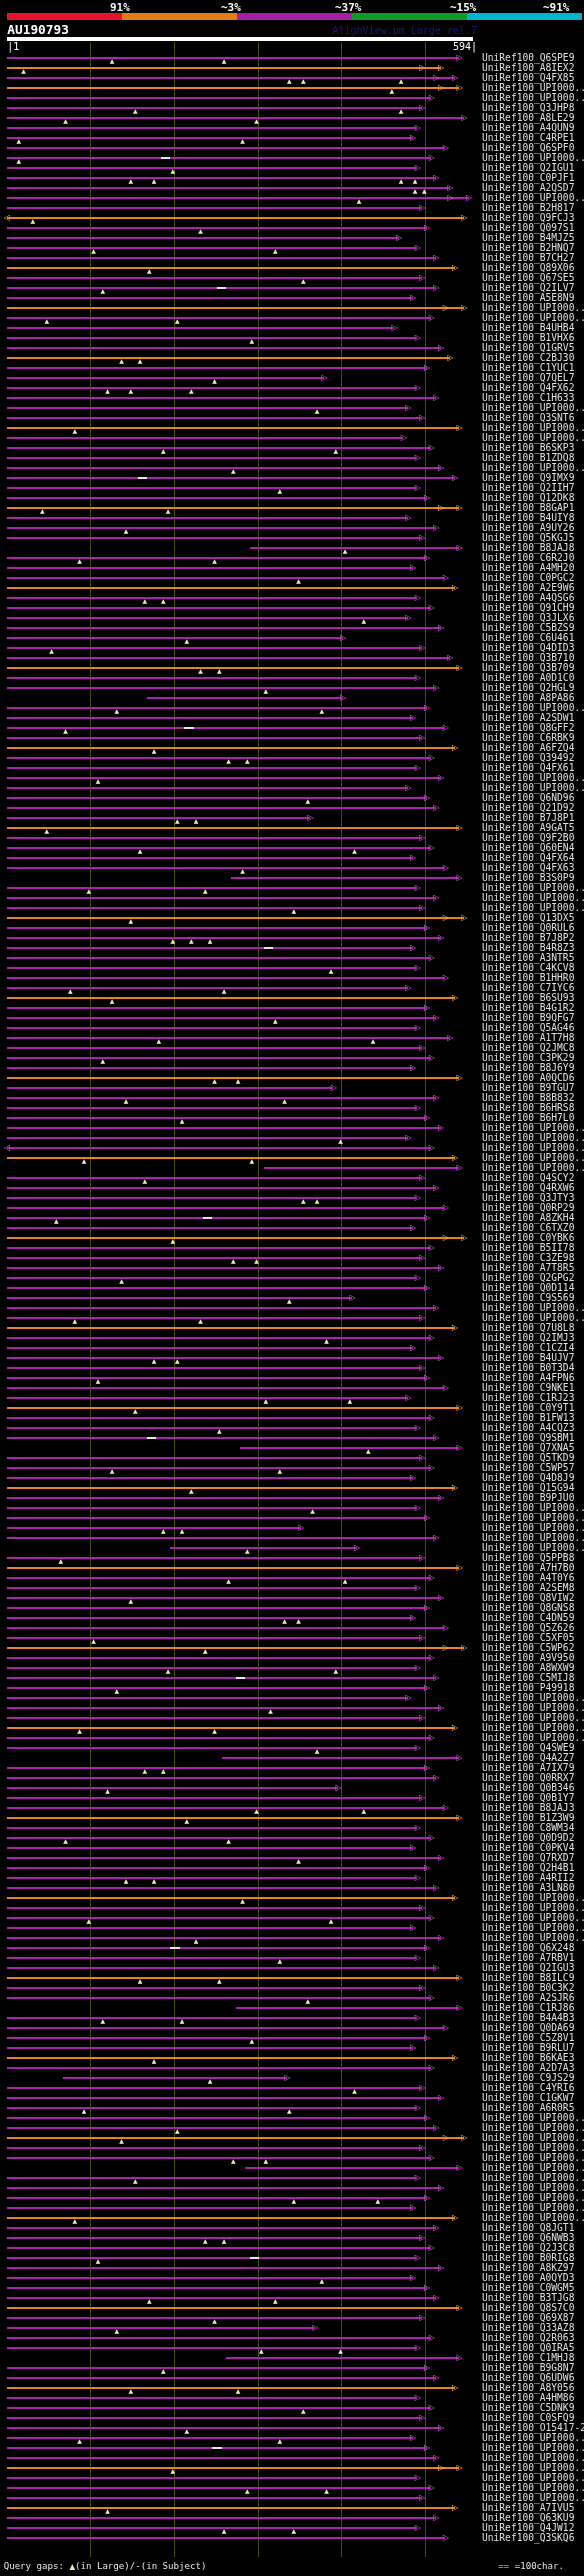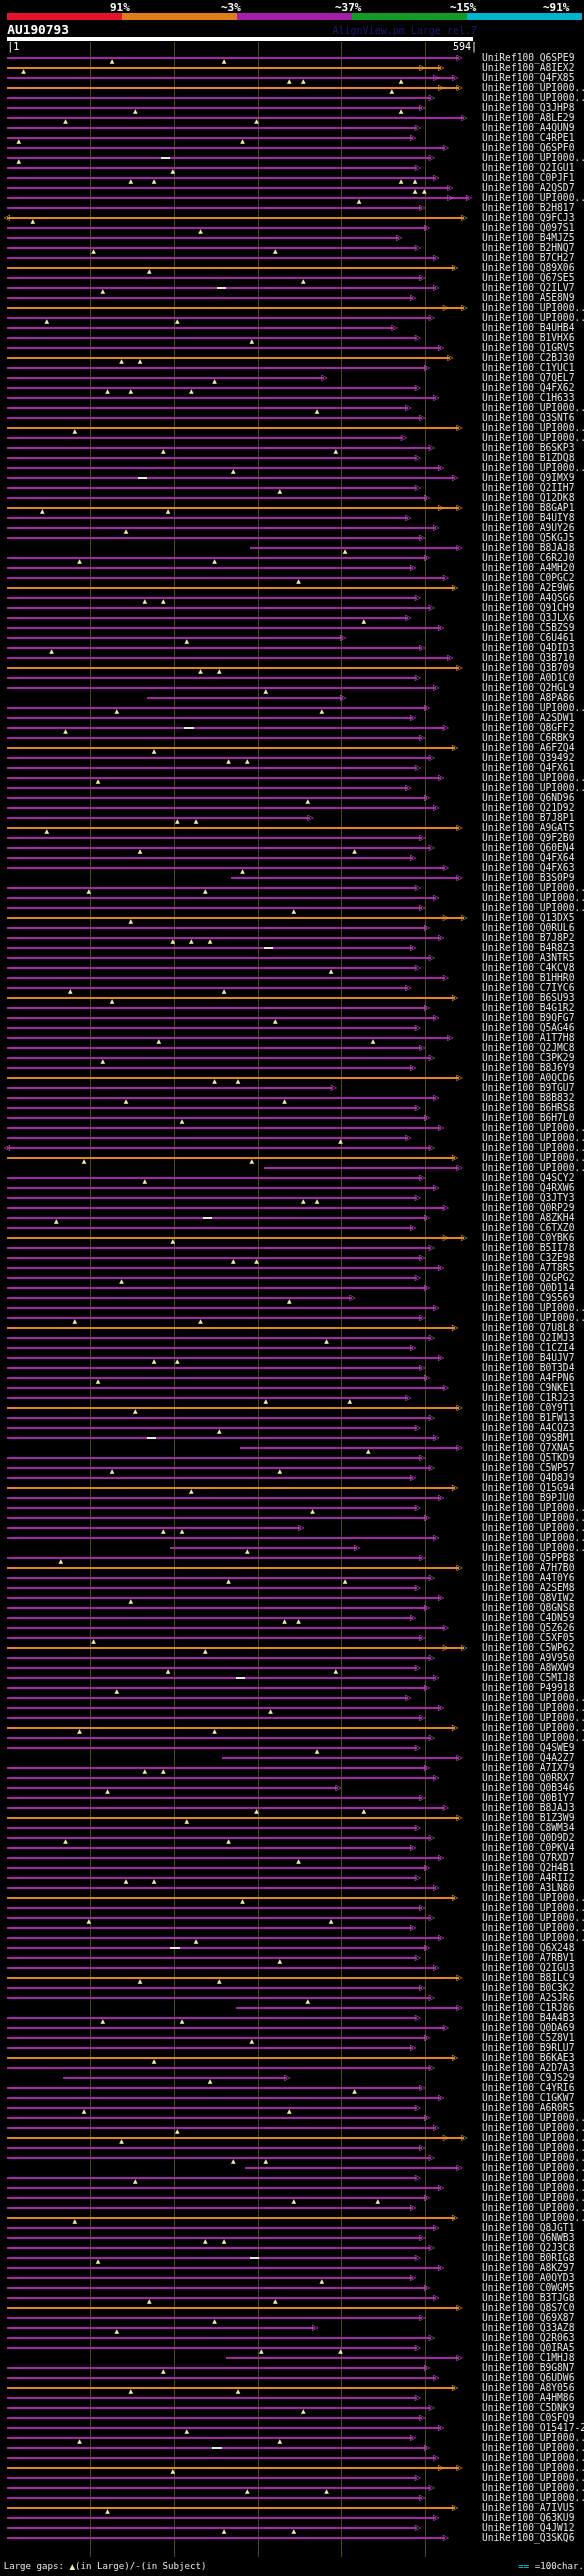--- a/index.html
+++ b/index.html
@@ -25,21 +25,21 @@
   .arrow{position:absolute;top:-0.9px;font-family:"DejaVu Sans",sans-serif;font-size:8.2px;line-height:10px;}
   .arrow.purple{color:#d466d4;}
   .arrow.orange{color:#f5a94d;}
   .wseg{position:absolute;top:3.7px;height:2.7px;background:#e8e8e8;}
   .gap{position:absolute;top:3.7px;font-family:"DejaVu Sans",sans-serif;font-size:6px;line-height:7.3px;color:#f2edaa;}
   .lab{position:absolute;left:482px;top:0;font-size:9.6px;line-height:10px;color:#e0e0e0;white-space:pre;}
   
   #footer{position:absolute;left:0;top:2560px;width:585px;height:12.8px;font-size:9.1px;line-height:12.8px;}
   #footer .left{position:absolute;left:3.7px;color:#e8e8e8;white-space:pre;}
   #footer .left .tri{color:#f2edaa;font-family:"DejaVu Sans",sans-serif;font-size:7.3px;}
-  #footer .right{position:absolute;right:1px;color:#e8e8e8;white-space:pre;}
+  #footer .right{position:absolute;right:21px;color:#e8e8e8;white-space:pre;}
   #footer .right .sym{color:#00b4cd;font-weight:bold;}
 </style>
 </head>
 <body>
 
 <div id="screen">
   <div>
       <span class="pct-label" style="left: 110px;">91%</span>
       <span class="pct-label" style="left: 221px;">~3%</span>
       <span class="pct-label" style="left: 335px;">~37%</span>
@@ -2024,17 +2024,17 @@
       </div>
       <div class="row">
         <div class="area">
           <div class="bar purple" style="left: 0%; width: 94%;"></div>
           <span class="arrow purple" style="left: calc(94% - 2.7px);">▷</span>
         </div>
         <div class="lab">UniRef100_Q3SKQ6</div>
       </div>
     </div>
   <div id="footer">
-    <span class="left"><span>Large gaps: </span><span class="tri">▲</span><span>(in Large)/-(in Subject)</span></span>
+    <span class="left"><span>Query gaps: </span><span class="tri">▲</span><span>(in Large)/-(in Subject)</span></span>
     <span class="right"><span class="sym">==</span><span> =100char.</span></span>
   </div>
 </div>
 
 
 </body></html>

